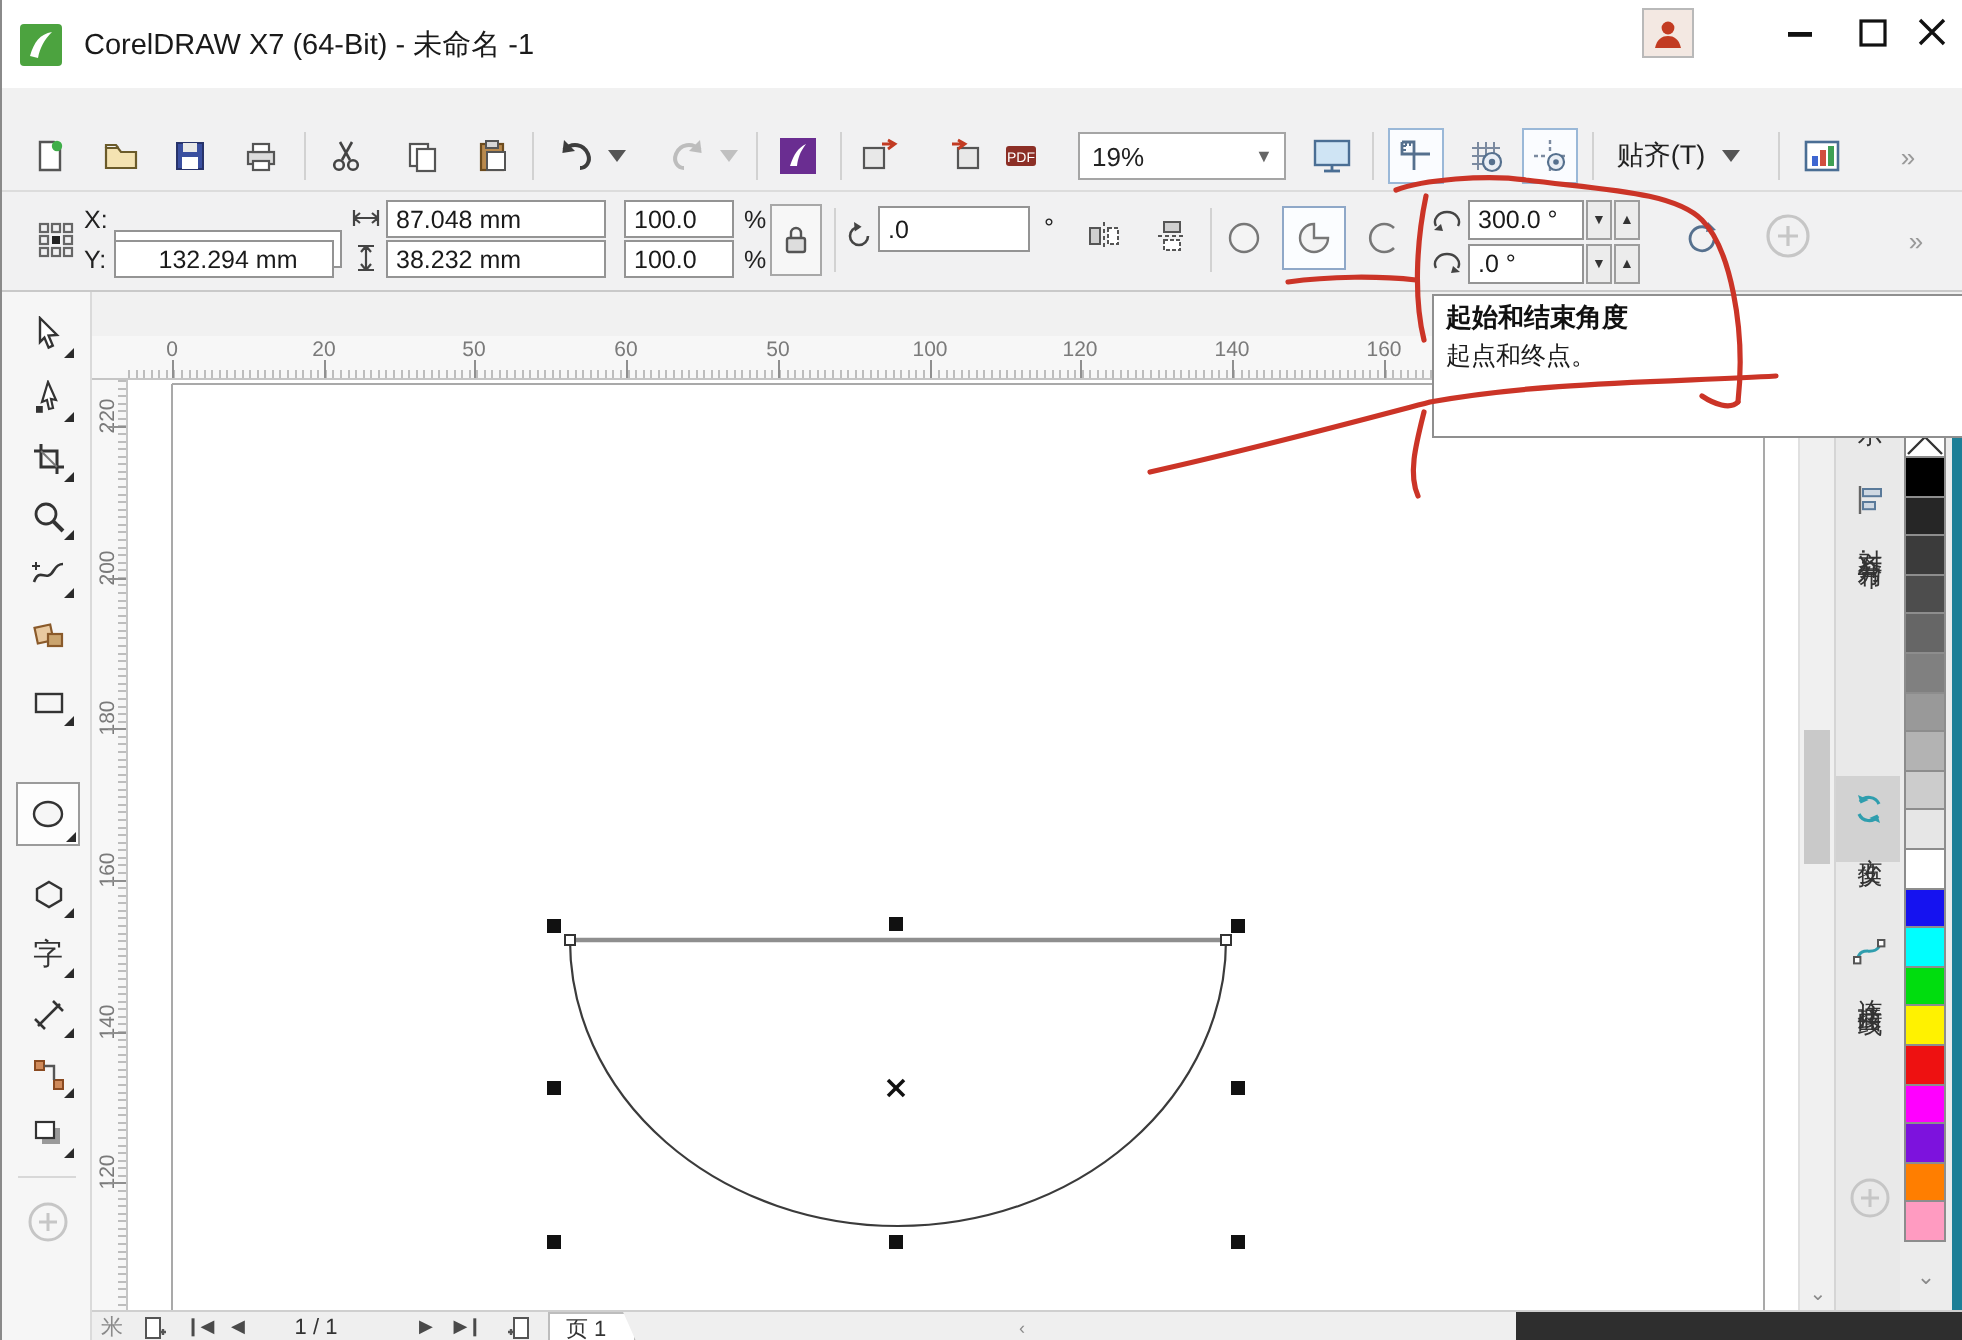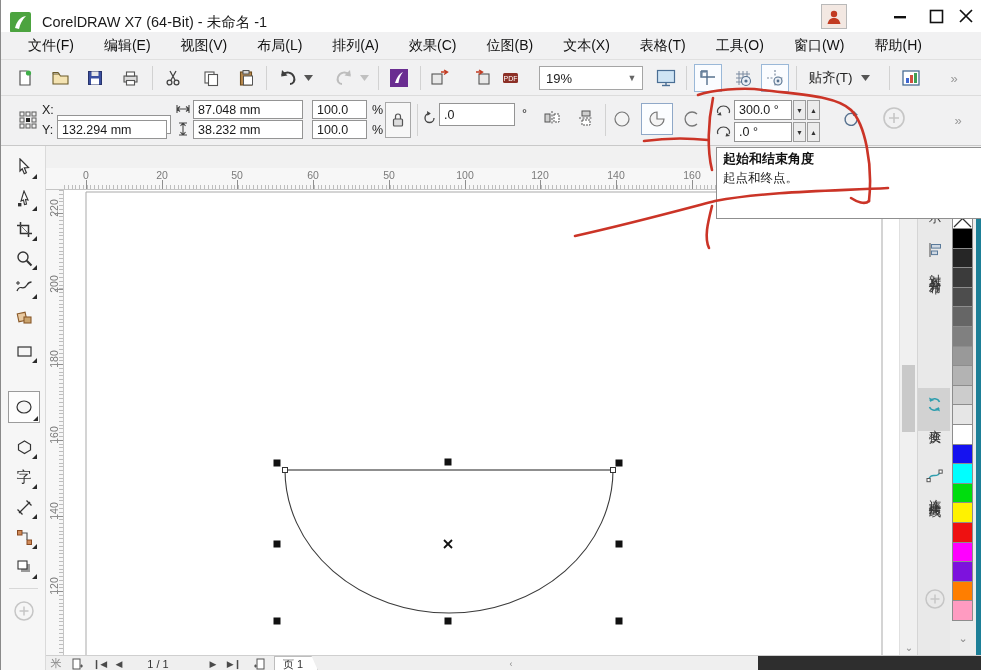--- a/index.html
+++ b/index.html
@@ -125,34 +125,20 @@
           <rect x="2.5" y="2.5" width="12" height="12" fill="none" stroke="#111" stroke-width="1.6"></rect>
         </svg>
     </div>
     <div class="wbtn" style="left:948px;">
       <svg class="ic" width="18" height="18" viewBox="0 0 18 18">
           <path d="M3 3 L15 15 M15 3 L3 15" stroke="#111" stroke-width="1.7"></path>
         </svg>
     </div>
   </div>
 
-  <div class="abs menubar">
-    <span class="menu-item">文件(F)</span>
-    <span class="menu-item">编辑(E)</span>
-    <span class="menu-item">视图(V)</span>
-    <span class="menu-item">布局(L)</span>
-    <span class="menu-item">排列(A)</span>
-    <span class="menu-item">效果(C)</span>
-    <span class="menu-item">位图(B)</span>
-    <span class="menu-item">文本(X)</span>
-    <span class="menu-item">表格(T)</span>
-    <span class="menu-item">工具(O)</span>
-    <span class="menu-item">窗口(W)</span>
-    <span class="menu-item">帮助(H)</span>
-  </div>
 
   <div class="abs toolbar">
     <div class="tbtn" style="left:12px;top:7px;width:24px;height:22px;">
       <svg class="ic" width="18" height="18" viewBox="0 0 18 18">
           <path d="M4 2 H11 L14 5 V16 H4 Z" fill="#fff" stroke="#555" stroke-width="1.2"></path>
           <circle cx="12.5" cy="4" r="2.6" fill="#3fae49"></circle>
         </svg>
     </div>
     <div class="tbtn" style="left:47px;top:7px;width:24px;height:22px;">
       <svg class="ic" width="19" height="18" viewBox="0 0 19 18">
@@ -309,21 +295,21 @@
             <rect x="14" y="14" width="4" height="4"></rect>
         </g>
         <rect x="8" y="8" width="4" height="4" fill="#222"></rect>
       </svg>
     </div>
     <span class="flabel" style="left:41px;top:7px;">X:</span>
     <div class="field" style="left:56px;top:19px;width:114px;height:19px;">
         <span>96.373 mm</span>
       </div>
     <span class="flabel" style="left:41px;top:27px;">Y:</span>
-    <div class="field" style="left:56px;top:24px;width:110px;height:19px;">
+    <div class="field" style="left:56px;top:24px;width:110px;height:19px;justify-content:center;">
         <span>132.294 mm</span>
       </div>
 
     <div class="tbtn" style="left:174px;top:5px;width:16px;height:16px;">
       <svg class="ic" width="14" height="10" viewBox="0 0 14 10">
           <path d="M1 5 H13 M1 5 L4 2.5 M1 5 L4 7.5 M13 5 L10 2.5 M13 5 L10 7.5 M1 1 V9 M13 1 V9" stroke="#444" stroke-width="1.1" fill="none"></path>
         </svg>
     </div>
     <div class="field" style="left:192px;top:4px;width:110px;height:19px;">
         <span>87.048 mm</span>

